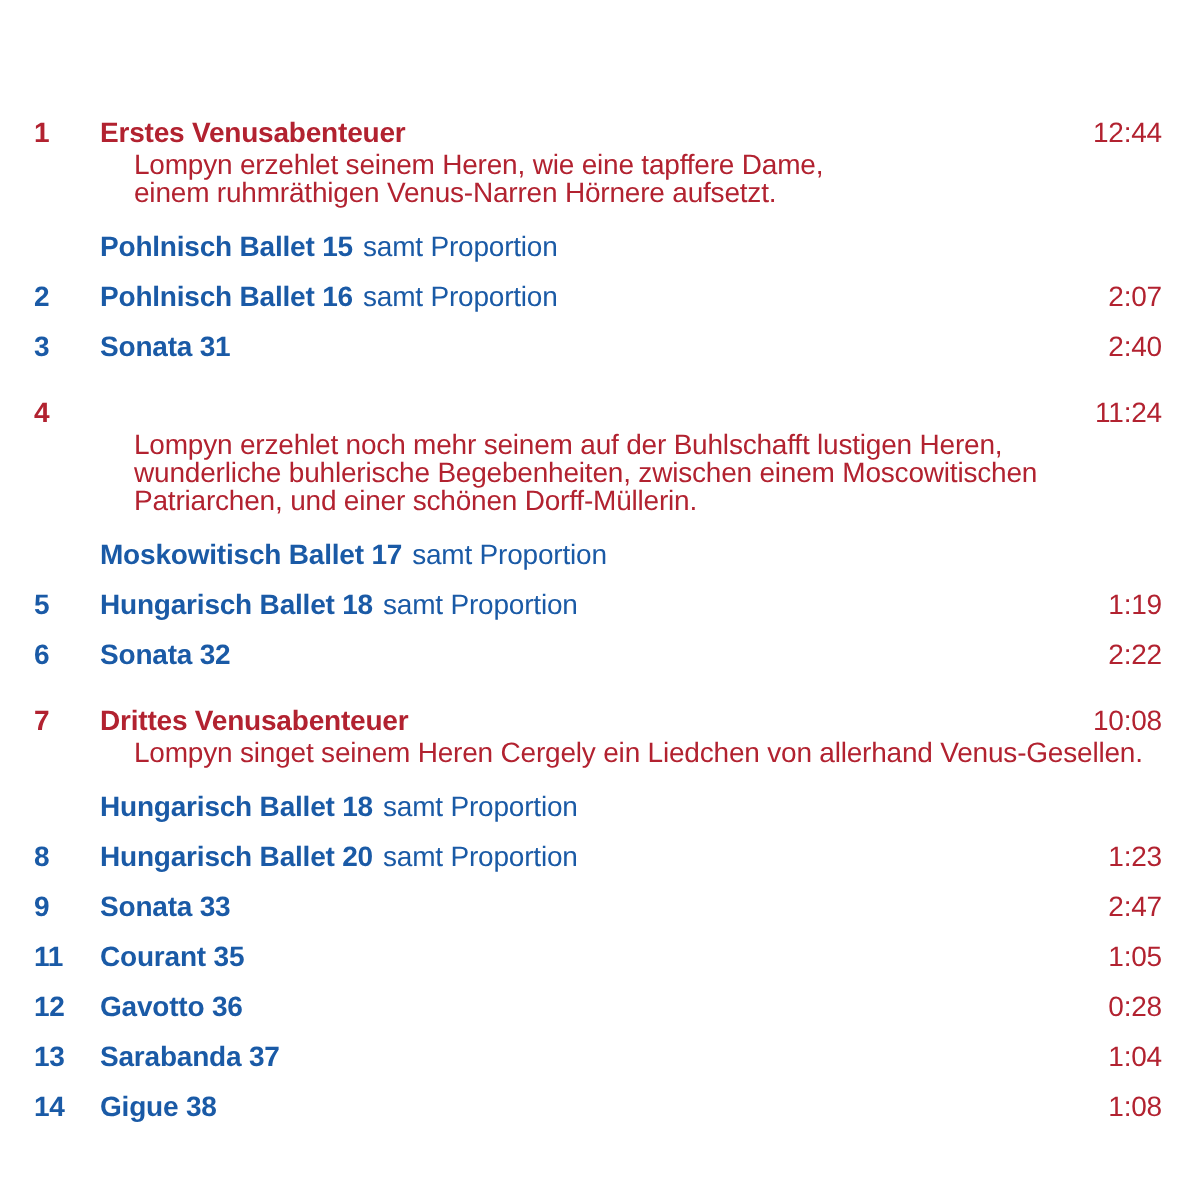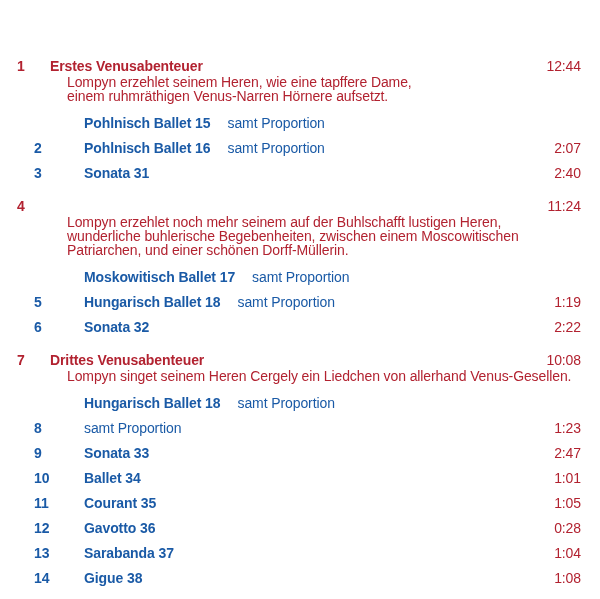--- a/index.html
+++ b/index.html
@@ -30,21 +30,21 @@
   .row.subtitle { margin-top: 13px; }
   .num {
     flex: 0 0 33px;
     width: 33px;
     font-weight: 700;
   }
   .bold  { font-weight: 700; }
   .rest  { font-weight: 400; margin-left: 5px; }
   .dur   { margin-left: auto; font-weight: 400; color: var(--red); }
   .c-red  { color: var(--red); }
-  .c-blue { color: var(--blue); margin-left: 17px; }
+  .c-blue { color: var(--blue); }
   .desc {
     margin: 2px 0 0 50px;
     color: var(--red);
     line-height: 14px;
   }
   .desc .desc-line { white-space: nowrap; }
 </style>
 </head>
 <body>
 
@@ -108,32 +108,28 @@
       <div class="desc">
         <div class="desc-line">Lompyn singet seinem Heren Cergely ein Liedchen von allerhand Venus-Gesellen.</div>
       </div>
       <div class="row subtitle">
         <span class="num c-blue"></span>
         <span class="bold c-blue">Hungarisch Ballet 18</span>
         <span class="rest c-blue">samt Proportion</span>
       </div>
       <div class="row track">
         <span class="num c-blue">8</span>
+        <span class="bold c-blue">Hungarisch Ballet 20</span>
         <span class="rest c-blue">samt Proportion</span>
         <span class="dur">1:23</span>
       </div>
       <div class="row track">
         <span class="num c-blue">9</span>
         <span class="bold c-blue">Sonata 33</span>
         <span class="dur">2:47</span>
-      </div>
-      <div class="row track">
-        <span class="num c-blue">10</span>
-        <span class="bold c-blue">Ballet 34</span>
-        <span class="dur">1:01</span>
       </div>
       <div class="row track">
         <span class="num c-blue">11</span>
         <span class="bold c-blue">Courant 35</span>
         <span class="dur">1:05</span>
       </div>
       <div class="row track">
         <span class="num c-blue">12</span>
         <span class="bold c-blue">Gavotto 36</span>
         <span class="dur">0:28</span>

